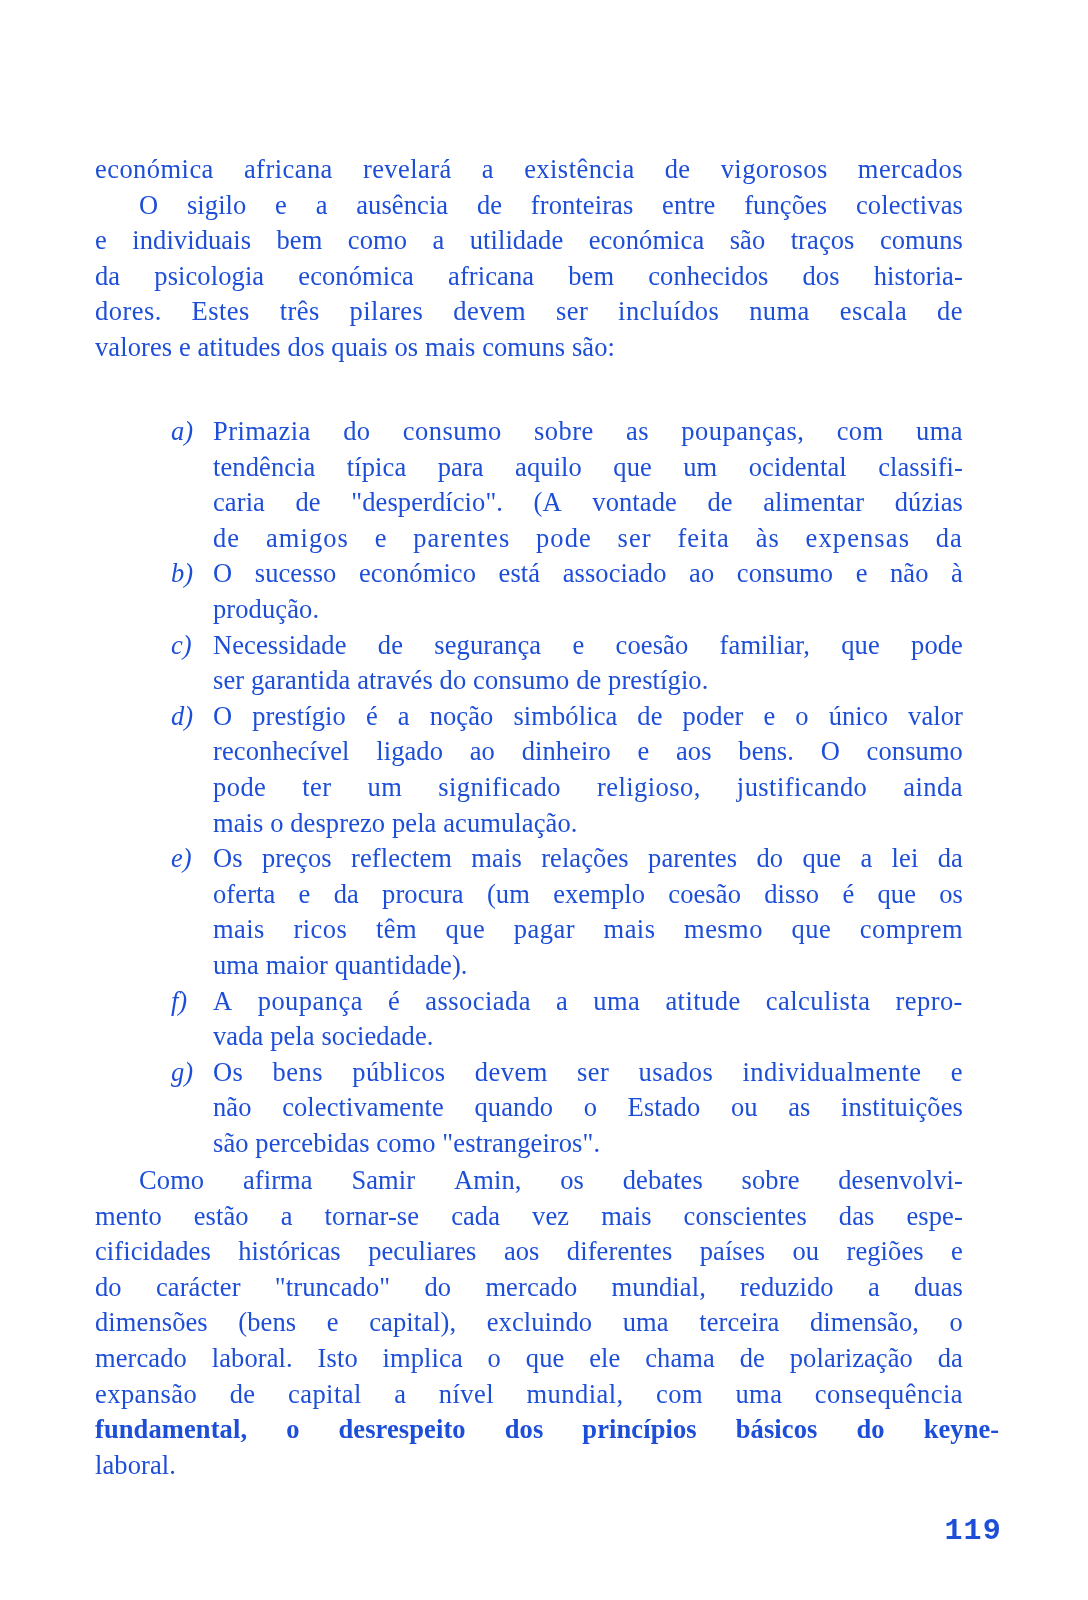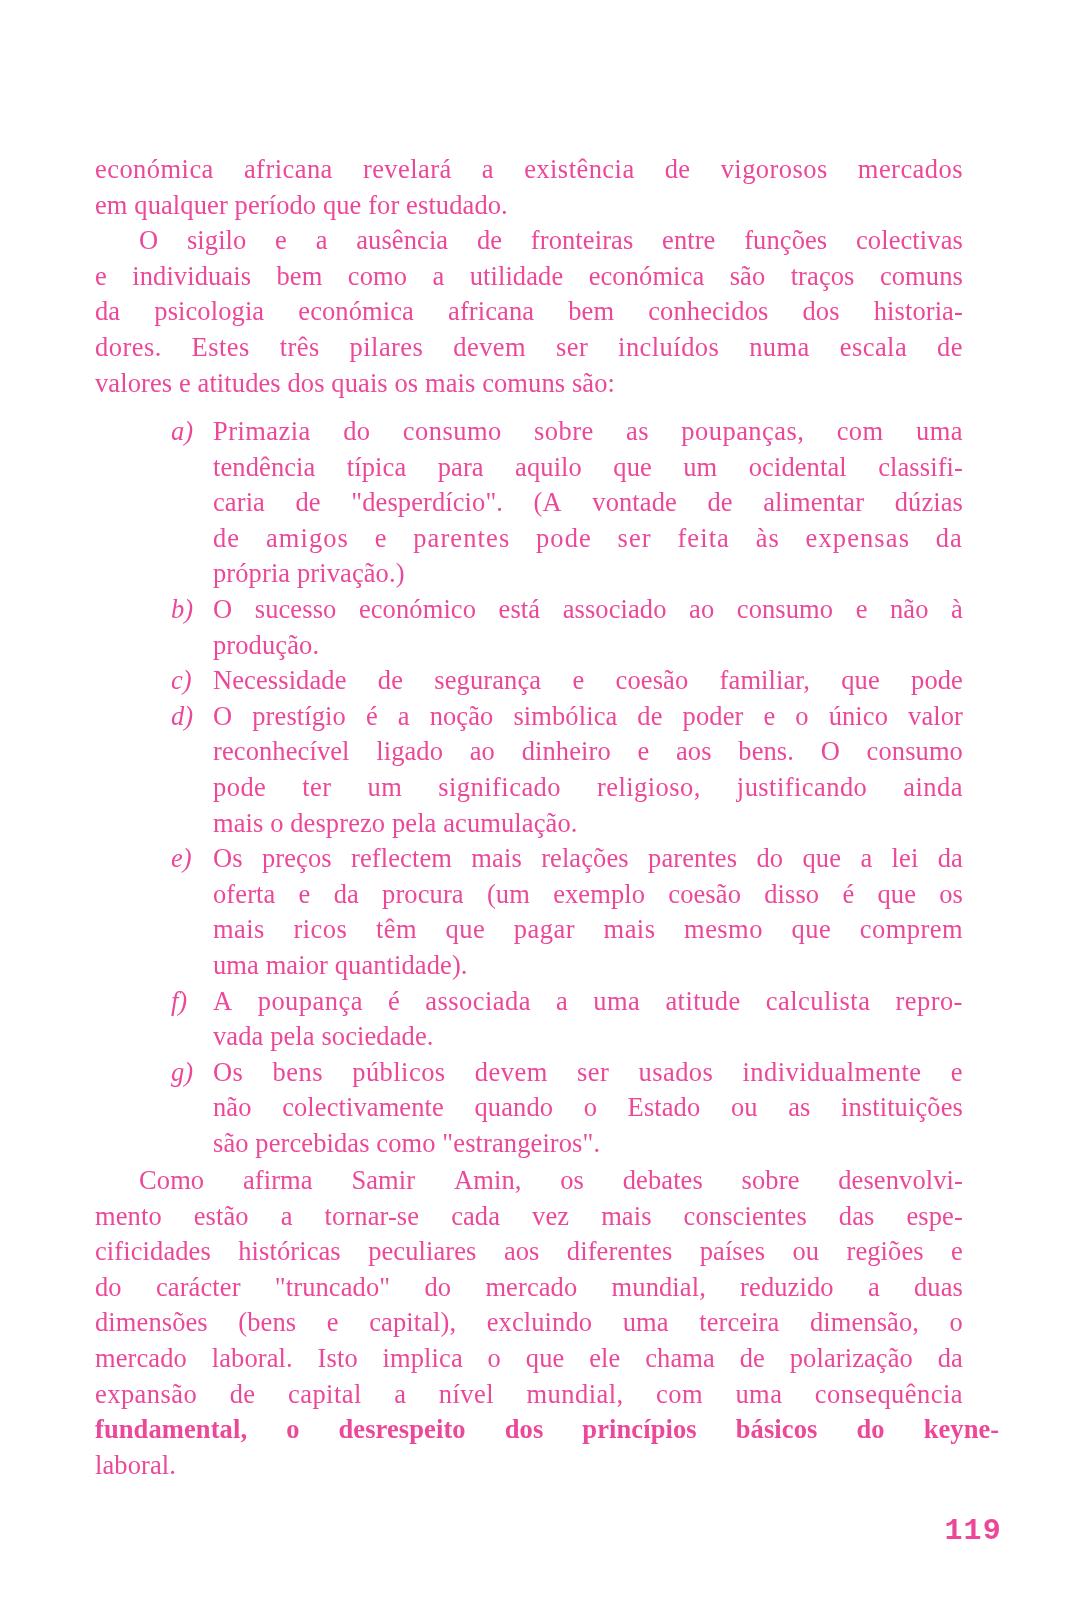--- a/index.html
+++ b/index.html
@@ -7,21 +7,21 @@
     margin: 0;
     padding: 0;
     background: #ffffff;
   }
   .page {
     position: relative;
     width: 1088px;
     height: 1600px;
     background: #ffffff;
     font-family: "Liberation Serif", "DejaVu Serif", serif;
-    color: #ec4899;
+    color: #1d4ed8;
     overflow: hidden;
   }
   .text-block {
     position: absolute;
     left: 95px;
     top: 152px;
     width: 868px;
   }
   
   .ln {
@@ -89,21 +89,20 @@
       <span class="ln just track-1">
           <span>económica</span>
           <span>africana</span>
           <span>revelará</span>
           <span>a</span>
           <span>existência</span>
           <span>de</span>
           <span>vigorosos</span>
           <span>mercados</span>
         </span>
-      <span class="ln">em qualquer período que for estudado.</span>
     </div>
 
     <div>
       <span class="ln just para-indent">
           <span>O</span>
           <span>sigilo</span>
           <span>e</span>
           <span>a</span>
           <span>ausência</span>
           <span>de</span>
@@ -190,21 +189,20 @@
           <span>amigos</span>
           <span>e</span>
           <span>parentes</span>
           <span>pode</span>
           <span>ser</span>
           <span>feita</span>
           <span>às</span>
           <span>expensas</span>
           <span>da</span>
         </span>
-      <span class="ln">própria privação.)</span>
     </div>
 
     <div class="li">
       <span class="marker">b)</span>
       <span class="ln just">
           <span>O</span>
           <span>sucesso</span>
           <span>económico</span>
           <span>está</span>
           <span>associado</span>
@@ -222,20 +220,21 @@
       <span class="ln just">
           <span>Necessidade</span>
           <span>de</span>
           <span>segurança</span>
           <span>e</span>
           <span>coesão</span>
           <span>familiar,</span>
           <span>que</span>
           <span>pode</span>
         </span>
+      <span class="ln">ser garantida através do consumo de prestígio.</span>
     </div>
 
     <div class="li">
       <span class="marker">d)</span>
       <span class="ln just">
           <span>O</span>
           <span>prestígio</span>
           <span>é</span>
           <span>a</span>
           <span>noção</span>

